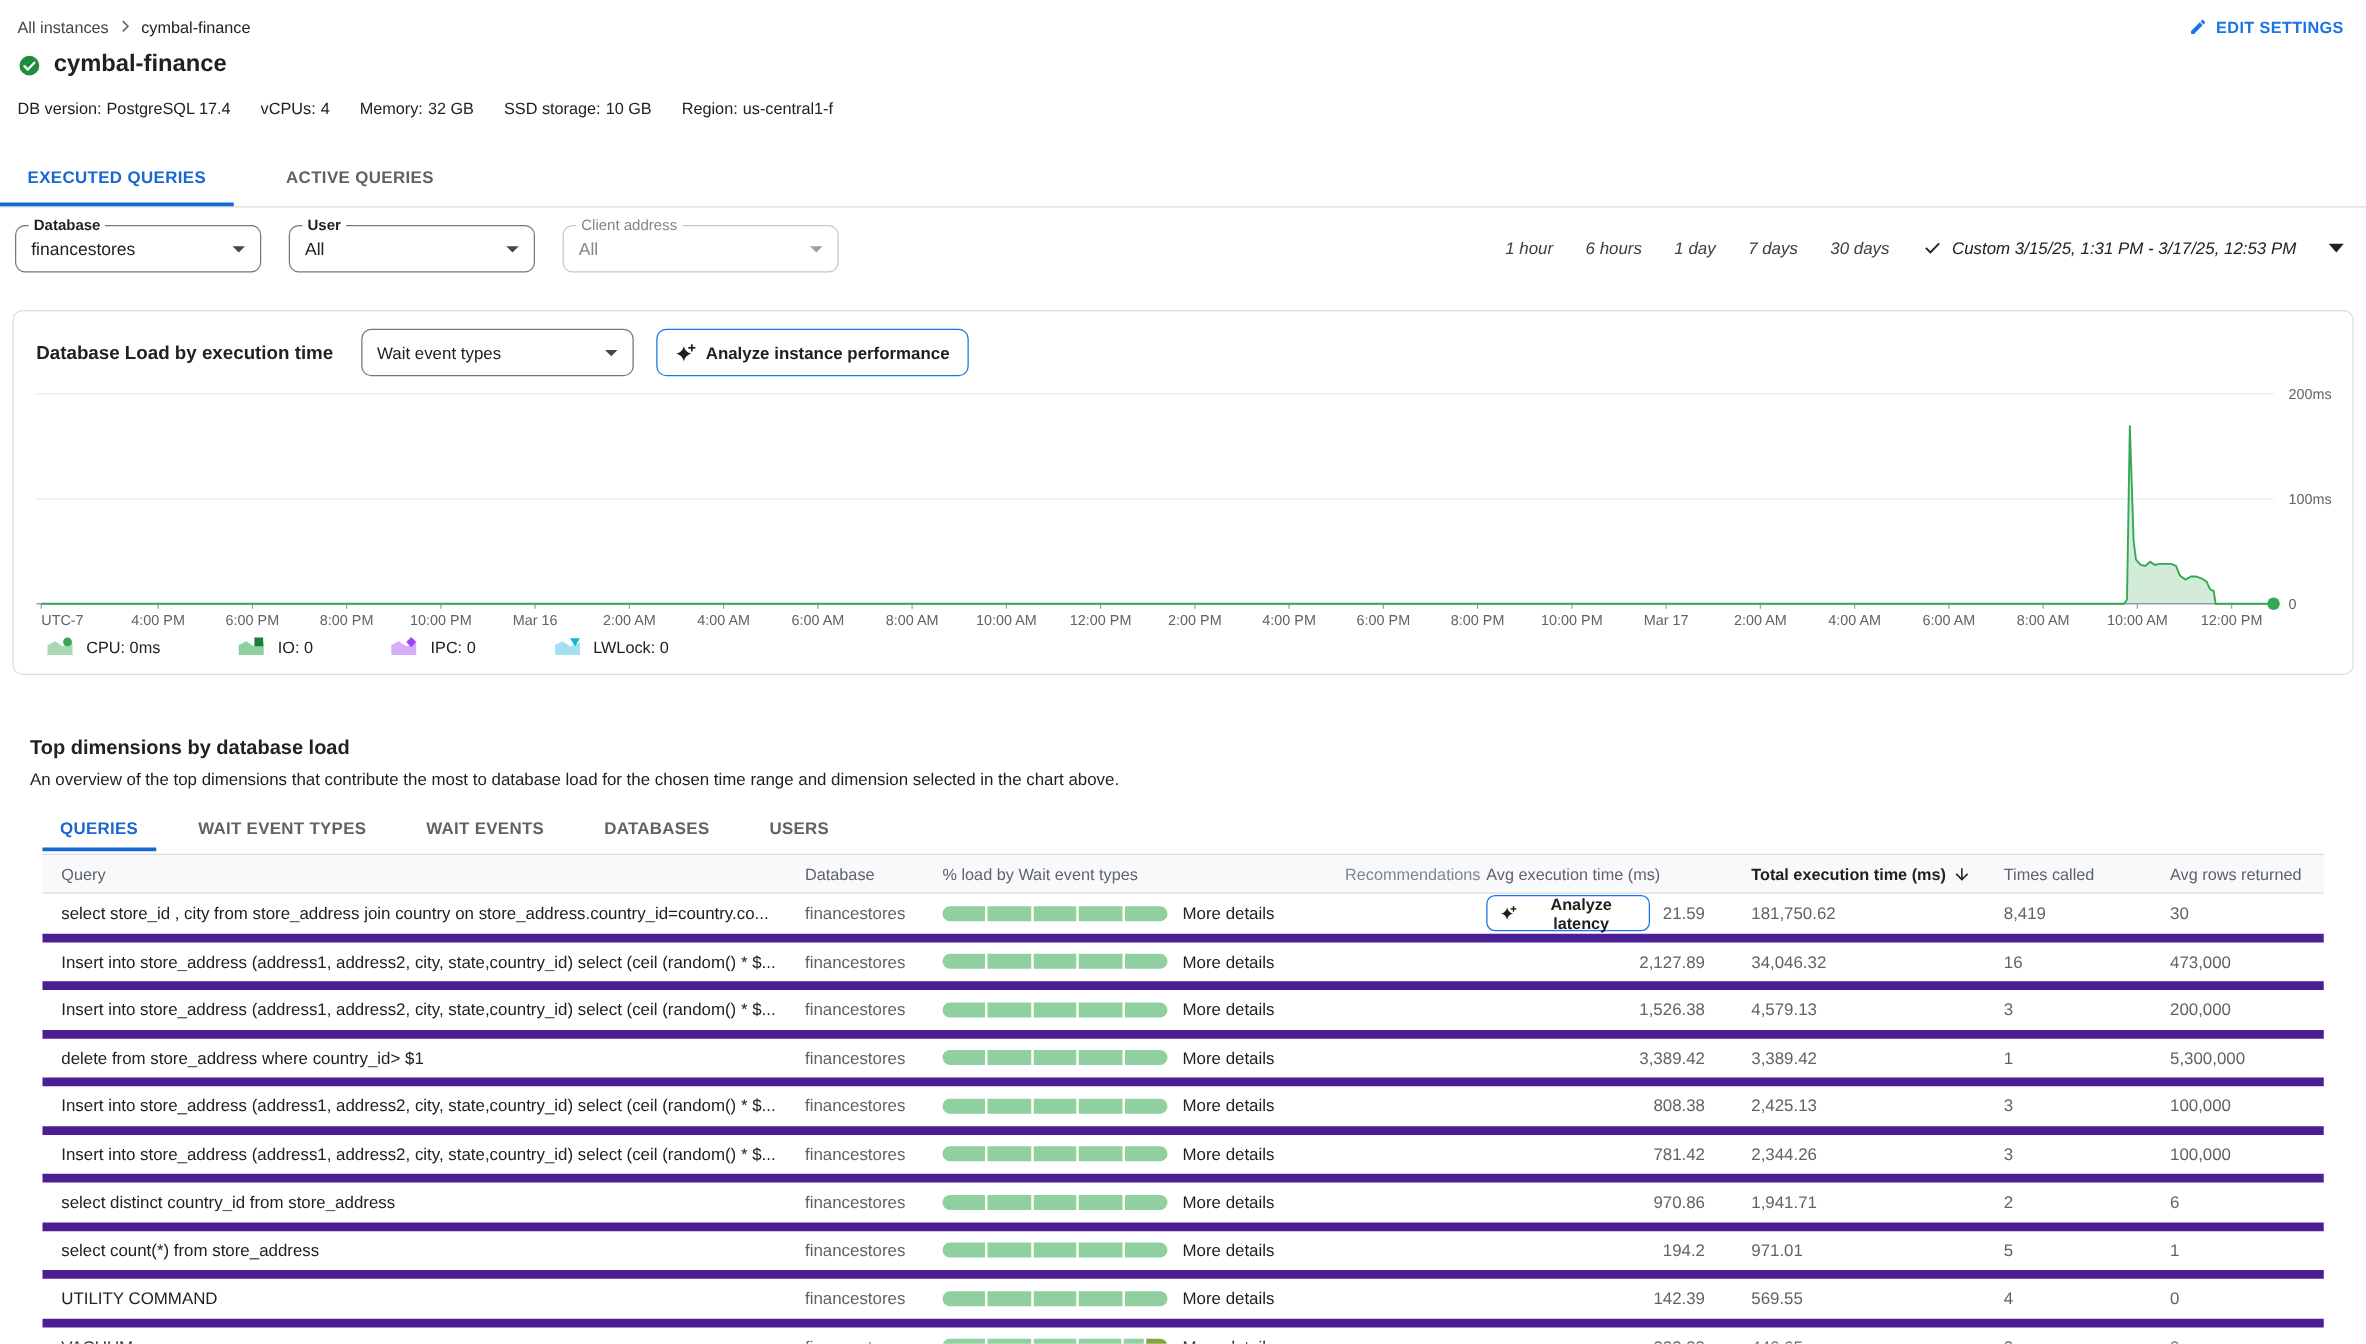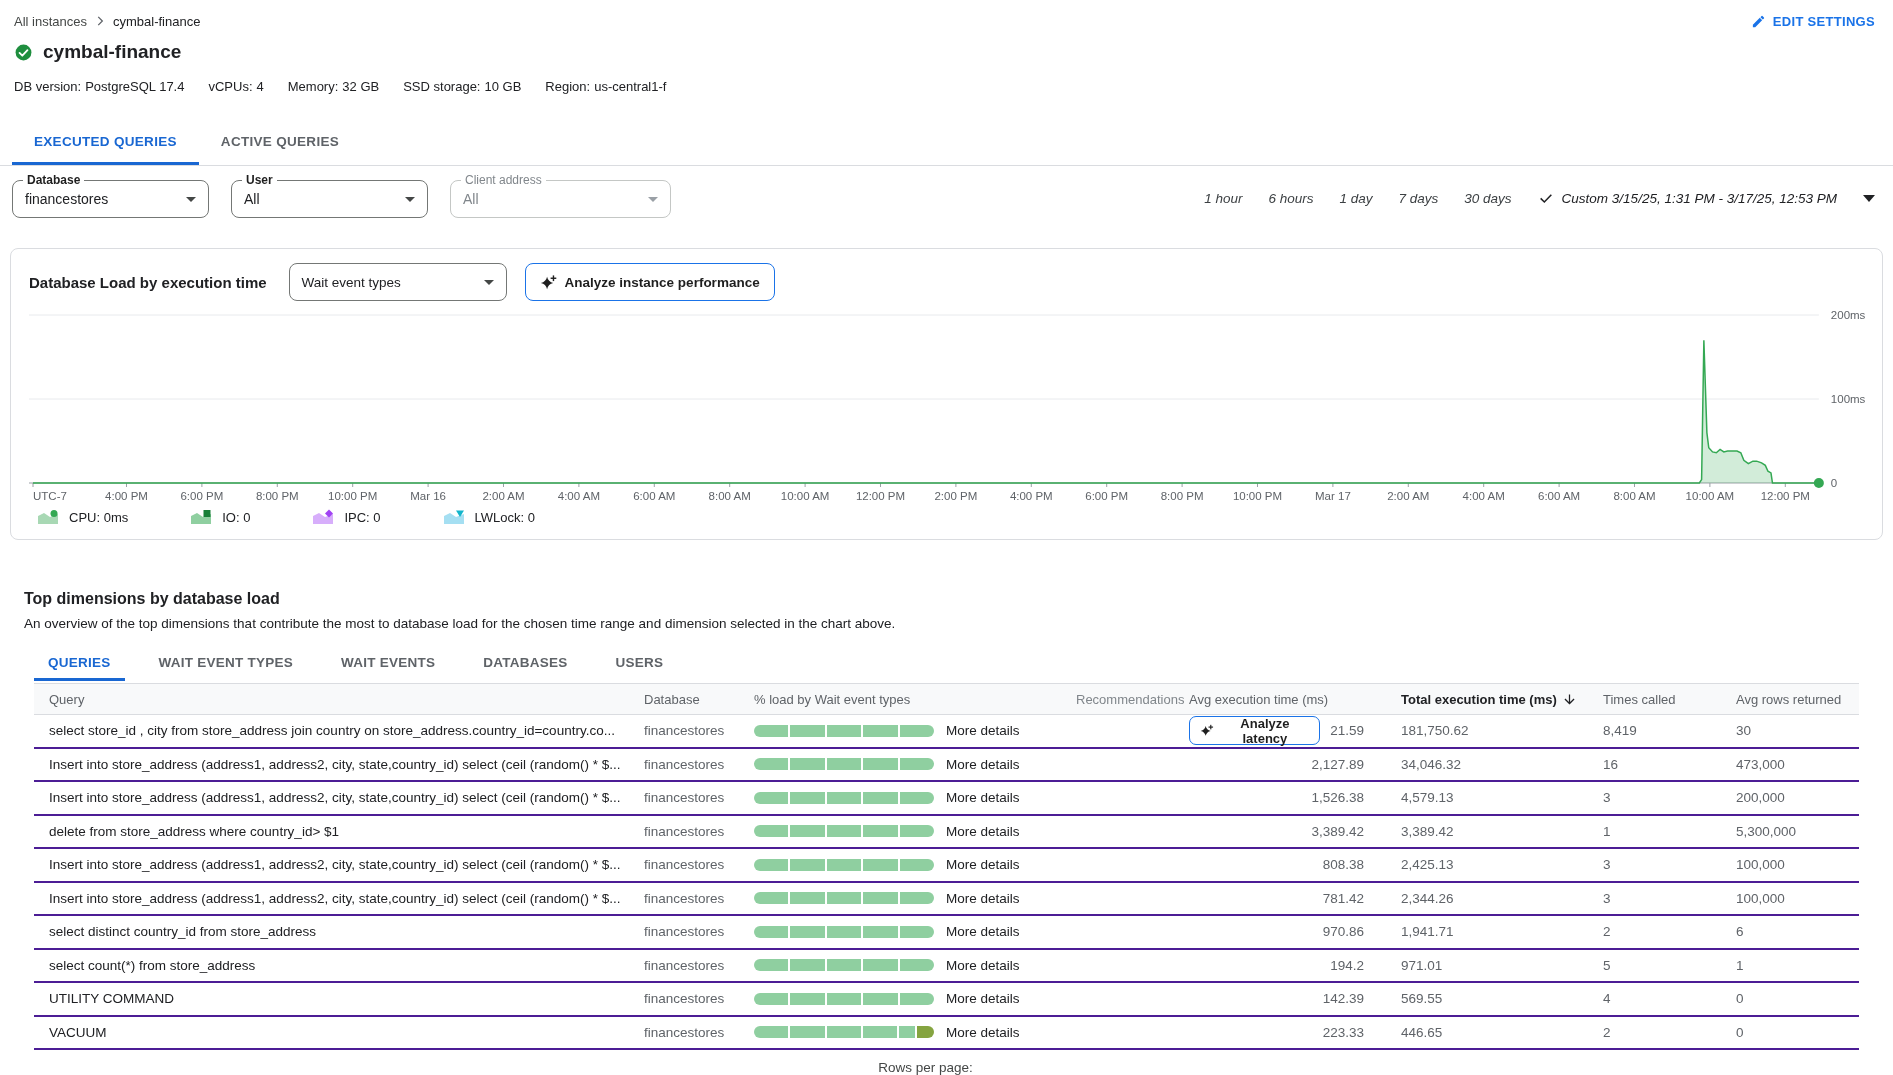--- a/index.html
+++ b/index.html
@@ -5,21 +5,21 @@
   html,body{margin:0;padding:0;background:#fff;}
   body{width:1893px;height:1075px;font-family:"Liberation Sans",sans-serif;color:#202124;overflow:hidden;position:relative;}
   .topbar{display:flex;justify-content:space-between;align-items:center;padding:10px 18px 0 14px;height:22px;}
   .breadcrumb{display:flex;align-items:center;gap:6px;font-size:13px;color:#444746;}
   .breadcrumb .current{color:#202124;}
   .edit-settings{display:flex;align-items:center;gap:7px;color:#1a73e8;font-size:13px;font-weight:700;letter-spacing:.3px;cursor:pointer;}
   .title-row{display:flex;align-items:center;gap:10px;margin:9px 0 0 14px;}
   .page-title{font-size:19px;font-weight:600;}
   .meta-row{display:flex;column-gap:24px;margin:16px 0 0 14px;font-size:13px;}
   .meta-item .v{font-weight:400;margin-left:4px;}
-  .main-tabs{display:flex;margin-top:27px;border-bottom:1px solid #dadce0;padding-left:12px;}
+  .main-tabs{display:flex;margin-top:27px;border-bottom:1px solid #dadce0;gap:20px;}
   .mtab{height:44px;display:flex;align-items:center;padding:0 22px;font-size:13.5px;font-weight:700;letter-spacing:.3px;color:#5f6368;cursor:pointer;border-bottom:3px solid transparent;box-sizing:border-box;}
   .mtab.active{color:#1967d2;border-bottom-color:#1967d2;}
   .filters-row{display:flex;align-items:flex-start;margin:14px 18px 0 12px;}
   .select-field{position:relative;display:flex;align-items:center;height:38px;width:197px;border:1px solid #747775;border-radius:8px;padding:0 12px;font-size:14px;background:#fff;margin-right:22px;box-sizing:border-box;cursor:pointer;}
   .select-field .flabel{position:absolute;top:-8px;left:10px;background:#fff;padding:0 4px;font-size:12px;font-weight:700;color:#1f1f1f;}
   .select-field.disabled{border-color:#c4c7c5;color:#80868b;cursor:default;}
   .select-field.disabled .flabel{color:#80868b;font-weight:400;}
   .caret{width:0;height:0;border-left:5px solid transparent;border-right:5px solid transparent;border-top:5.5px solid #444746;margin-left:auto;}
   .select-field.disabled .caret{border-top-color:#9aa0a6;}
   .time-range{margin-left:auto;display:flex;align-items:center;gap:26px;font-size:13.5px;color:#3c4043;padding-top:10px;font-style:italic;}
@@ -34,21 +34,21 @@
   .chart-area{margin-top:4px;}
   .legend-row{display:flex;align-items:center;gap:62px;padding:2px 0 6px 8px;font-size:13px;color:#202124;}
   .legend-item{display:flex;align-items:center;gap:10px;cursor:pointer;}
   .dims-heading{margin:50px 0 0 24px;font-size:16px;font-weight:700;}
   .dims-desc{margin:8px 0 0 24px;font-size:13.5px;color:#202124;}
   .dims-tabs{display:flex;margin:16px 0 0 34px;}
   .dtab{height:34px;display:flex;align-items:center;padding:0 14px;margin-right:20px;font-size:13.5px;font-weight:700;letter-spacing:.25px;color:#5f6368;border-bottom:3px solid transparent;cursor:pointer;box-sizing:border-box;}
   .dtab.active{color:#1967d2;border-bottom-color:#1967d2;}
   .qtable{margin:2px 34px 0;font-size:13.5px;}
   .thead{display:flex;align-items:center;height:30px;background:#f8f9fa;border-top:1px solid #dadce0;border-bottom:1px solid #dadce0;color:#5f6368;font-size:13px;font-weight:500;}
-  .trow{display:flex;align-items:center;height:31.5px;border-bottom:2px solid #4c1d95;}
+  .trow{display:flex;align-items:center;height:31.5px;border-bottom:7px solid #4c1d95;}
   .col-query{flex:1;padding-left:15px;min-width:0;white-space:nowrap;overflow:hidden;}
   .col-db{width:110px;color:#5f6368;}
   .trow .col-query{color:#202124;}
   .col-load{width:322px;display:flex;align-items:center;gap:12px;}
   .col-reco{width:113px;}
   .thead .col-reco{color:#80868b;}
   .col-avg{width:175px;display:flex;align-items:center;justify-content:flex-end;gap:10px;color:#5f6368;}
   .thead .col-avg{justify-content:flex-start;color:#5f6368;}
   .col-total{width:239px;padding-left:37px;box-sizing:border-box;color:#5f6368;display:flex;align-items:center;gap:5px;}
   .thead .col-total{color:#202124;font-weight:600;}

